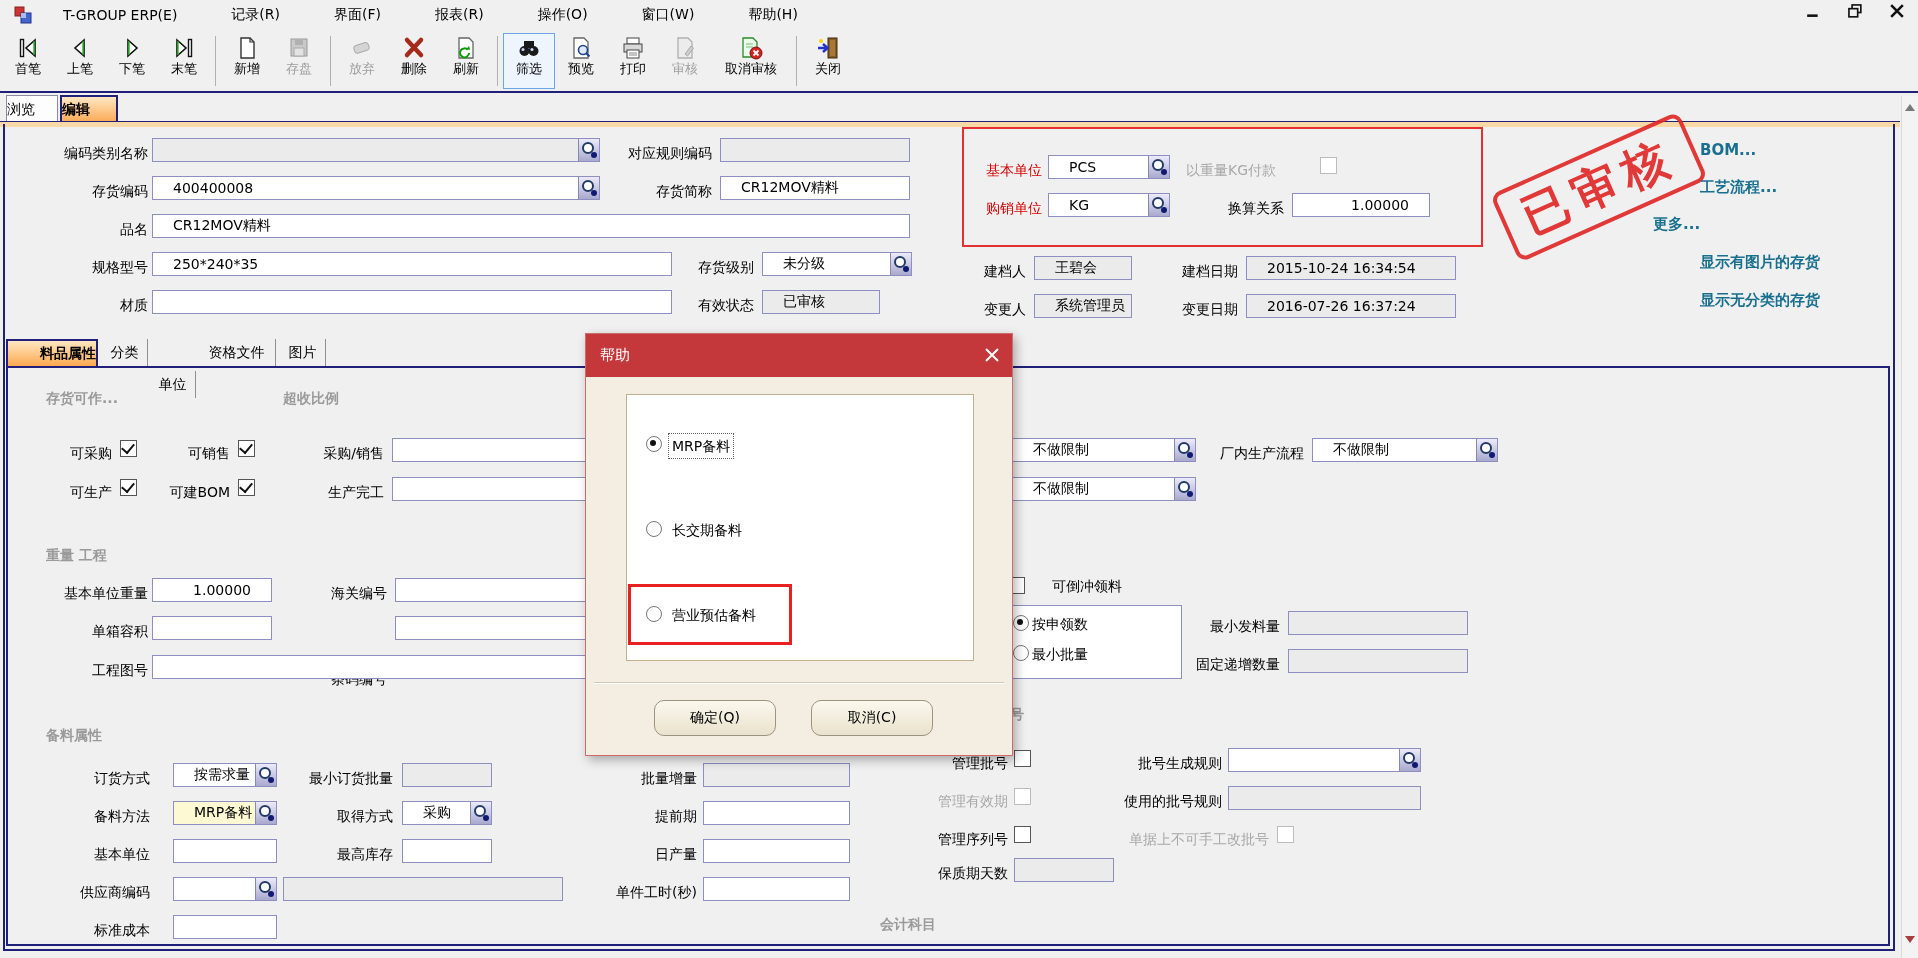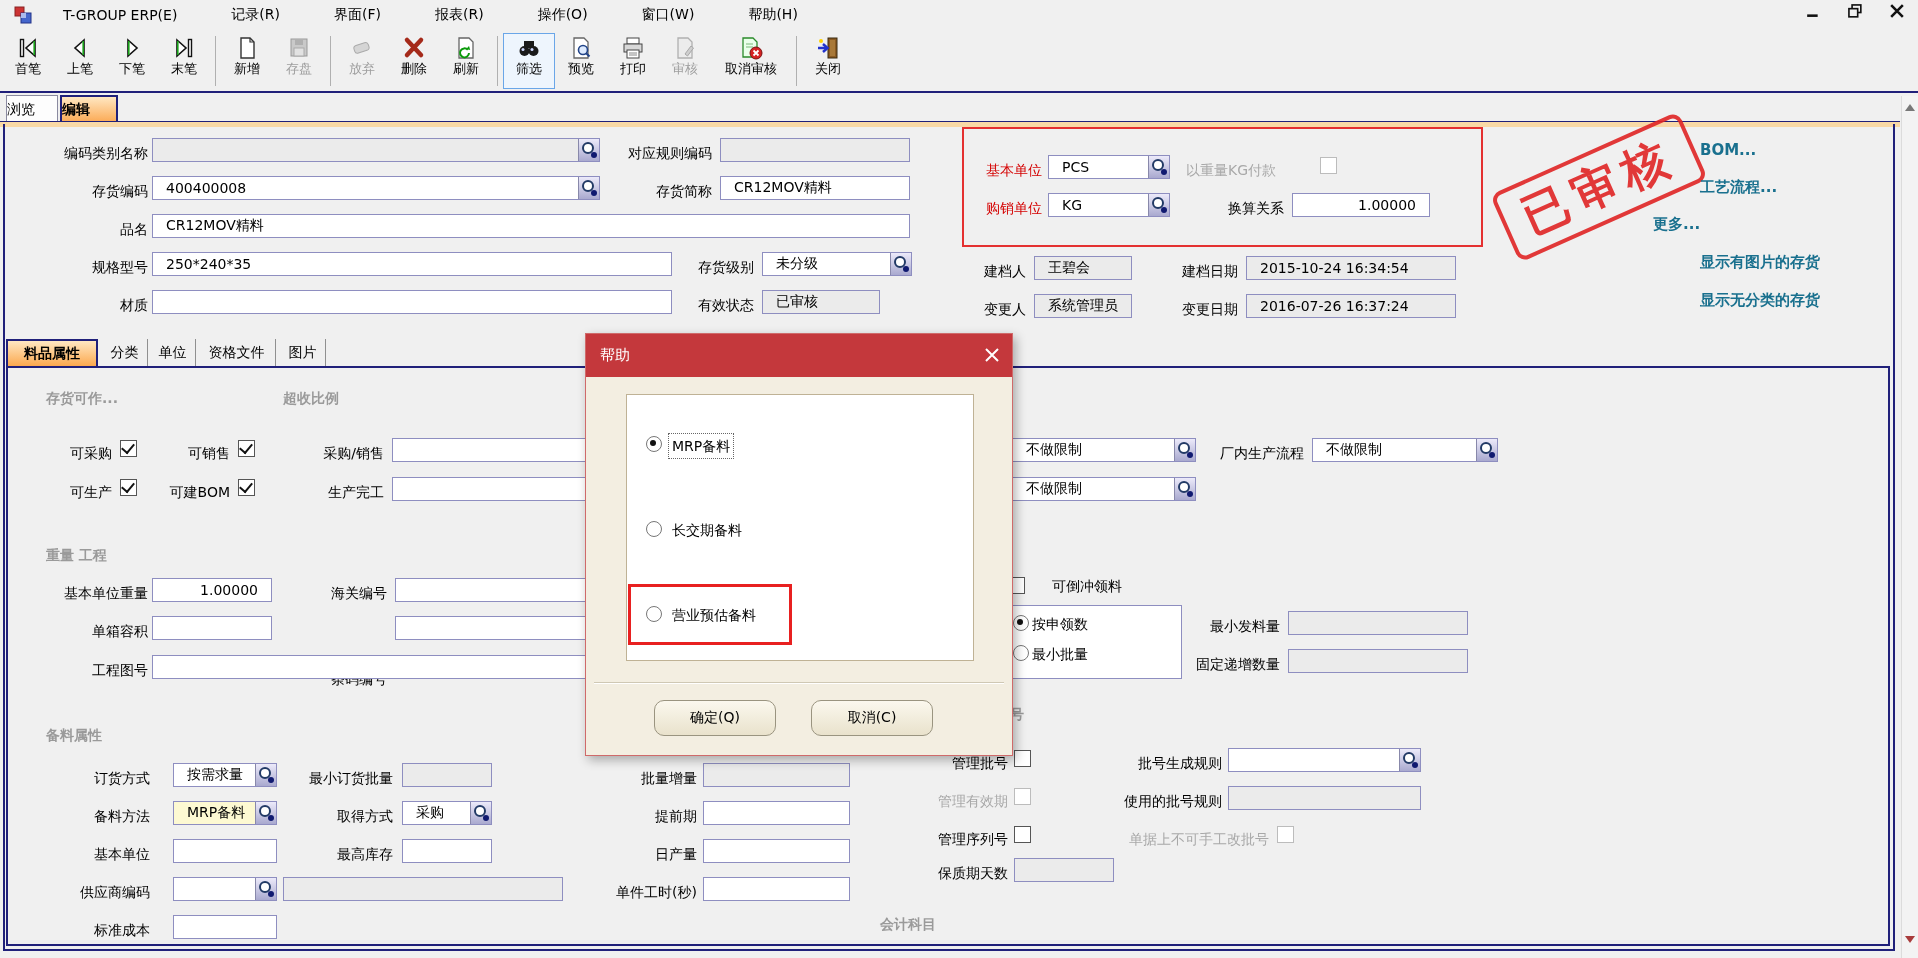--- a/index.html
+++ b/index.html
@@ -26,29 +26,29 @@
   .mtab.active{background:linear-gradient(#ffe7c2,#fbaa55);border:2px solid #20207a;border-bottom:none;font-weight:bold;line-height:25px;}
   .navy-thin{position:absolute;left:0;right:18px;top:121px;height:1px;background:#20207a;}
   .orangestrip{position:absolute;left:0;right:18px;top:122px;height:5px;background:#f9d9a6;}
   
   .outer-l{position:absolute;left:3px;top:124px;width:2px;height:827px;background:#20207a;}
   .outer-r{position:absolute;left:1893px;top:124px;width:2px;height:827px;background:#20207a;}
   .outer-b{position:absolute;left:3px;width:1892px;top:949px;height:2px;background:#20207a;}
   .subpanel{position:absolute;left:6px;top:366px;width:1884px;height:580px;border:2px solid #20207a;box-sizing:border-box;}
   .stab{position:absolute;top:339px;height:27px;line-height:27px;text-align:center;font-size:14px;box-sizing:border-box;}
   .stab.sep{border-right:1px solid #909090;}
-  .stab.active{background:linear-gradient(#ffe7c2,#fba94f);border:2px solid #20207a;border-bottom:none;font-weight:bold;line-height:24px;}
+  .stab.active{background:linear-gradient(#ffe7c2,#fba94f);border:2px solid #20207a;border-bottom:none;font-weight:bold;line-height:24px;text-align:right;}
   
   .lbl{position:absolute;height:24px;line-height:24px;font-size:14px;text-align:right;white-space:nowrap;}
   .lbl.red{color:#d40000;}
   .lbl.dis{color:#a8a8a8;}
   .lbl.left{text-align:left;}
   .sec{position:absolute;font-size:14px;font-weight:bold;color:#9a9a9a;white-space:nowrap;}
   .fld{position:absolute;height:24px;background:#fff;border:1px solid #8e8ec0;box-sizing:border-box;
-       font-size:14px;display:flex;align-items:center;padding:0 13px;overflow:hidden;white-space:nowrap;}
+       font-size:14px;display:flex;align-items:center;padding:0 20px;overflow:hidden;white-space:nowrap;}
   .fld.ro{background:#ebebeb;}
   .fld.yellow{background:#fdf9d2;}
   .fld.num{justify-content:flex-end;}
   .fld.haslk{padding-right:24px;}
   .lk{position:absolute;right:0;top:0;bottom:0;width:20px;background:linear-gradient(180deg,#eceafa,#a9a9cf);border-left:1px solid #8888aa;}
   .lk::before{content:"";position:absolute;left:3px;top:3px;width:8px;height:8px;border-radius:50%;background:#fff;border:2px solid #223a66;}
   .lk::after{content:"";position:absolute;right:2px;bottom:3px;width:6px;height:6px;border-radius:50%;background:#101a70;}
   .cb{position:absolute;width:15px;height:15px;background:#fff;border:1px solid #555;box-sizing:content-box;}
   .cb.dis{border-color:#bcbcbc;}
   .cb.checked::after{content:"";position:absolute;left:3px;top:0px;width:6px;height:10px;
@@ -327,21 +327,21 @@
 
   <div class="stamp">已审核</div>
   <div class="link" style="left:1700px;top:141px;">BOM...</div>
   <div class="link" style="left:1700px;top:178px;">工艺流程...</div>
   <div class="link" style="left:1632px;top:215px;margin-left:21px;">更多...</div>
   <div class="link" style="left:1700px;top:253px;">显示有图片的存货</div>
   <div class="link" style="left:1700px;top:291px;">显示无分类的存货</div>
 
   <div class="stab active" style="left:6px;width:92px;">料品属性</div>
   <div class="stab sep" style="left:102px;width:46px;">分类</div>
-  <div class="stab sep" style="left:150px;width:46px;">单位</div>
+  <div class="stab sep" style="left:150px;width:46px;margin-top:32px;">单位</div>
   <div class="stab sep" style="left:198px;width:78px;">资格文件</div>
   <div class="stab sep" style="left:280px;width:46px;">图片</div>
   <div class="subpanel"></div>
 
   <div class="sec" style="left:46px;top:390px;">存货可作...</div>
   <div class="sec" style="left:283px;top:390px;">超收比例</div>
   <div class="lbl" style="left:48px;top:441px;width:64px;">可采购</div>
   <div class="cb checked" style="left:120px;top:440px;"></div>
   <div class="lbl" style="left:166px;top:441px;width:64px;">可销售</div>
   <div class="cb checked" style="left:238px;top:440px;"></div>

